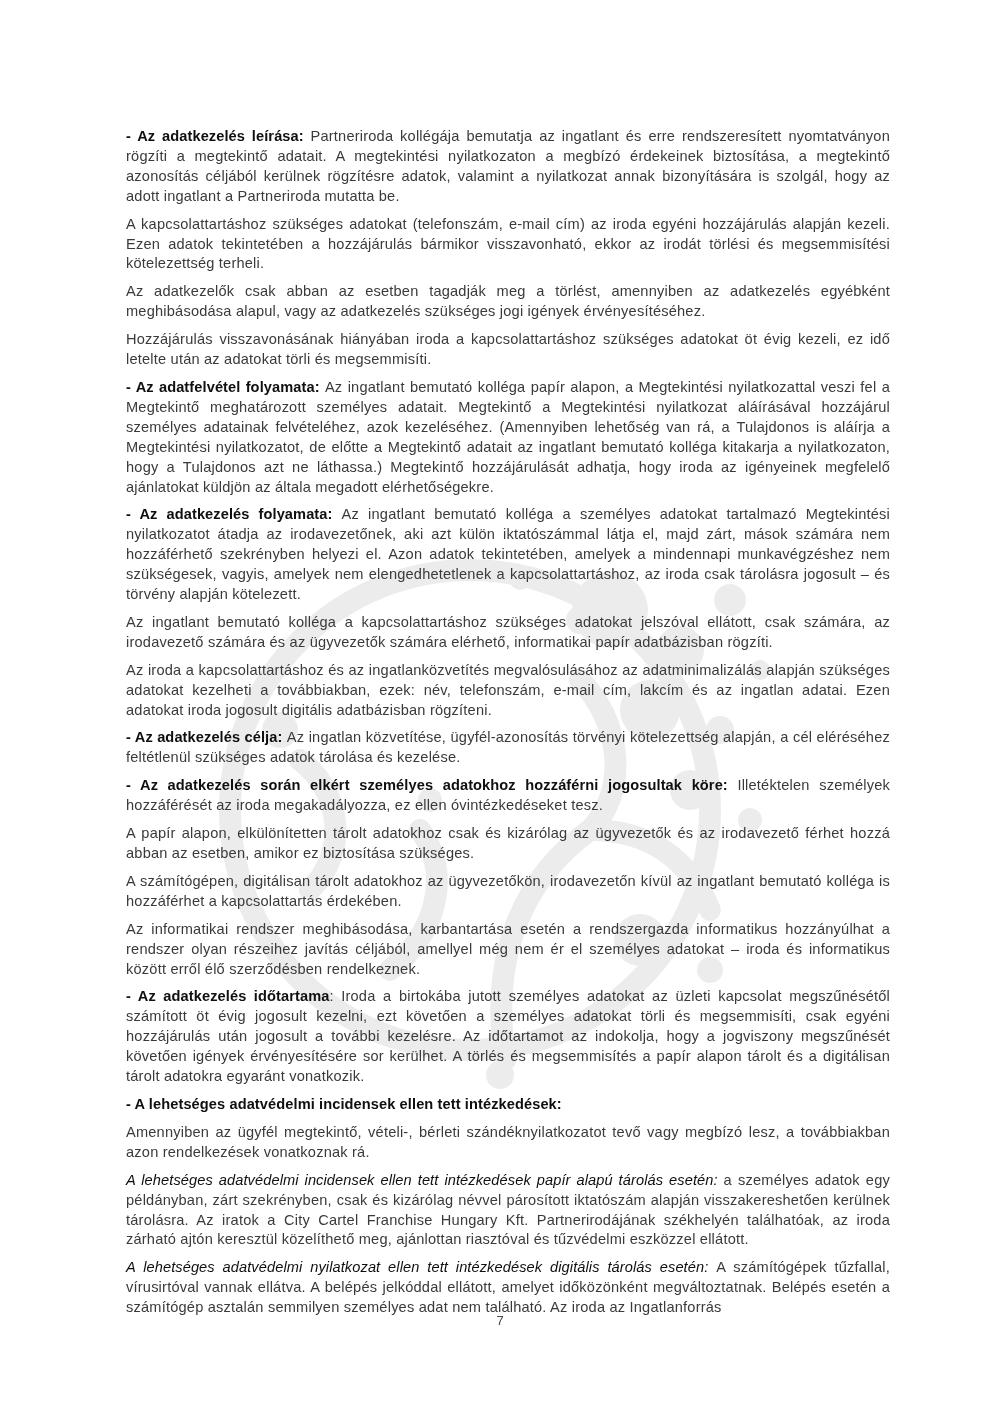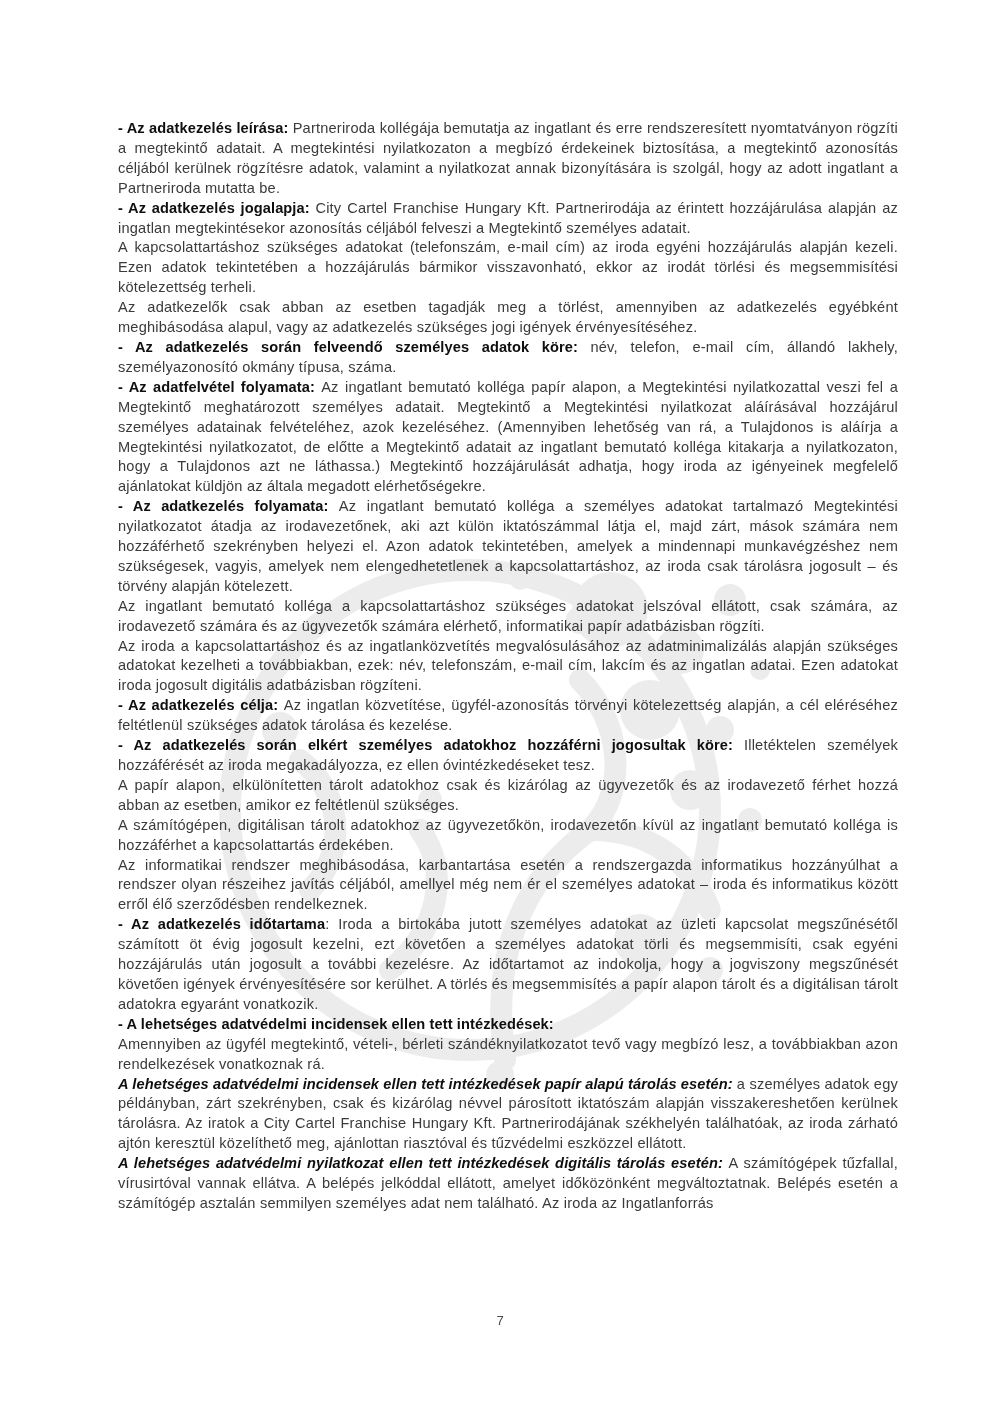--- a/index.html
+++ b/index.html
@@ -29,26 +29,26 @@
     left: 118px;
     top: 119px;
     width: 780px;
     color: #3a3a3a;
     font-size: 14.6px;
     line-height: 19.9px;
     letter-spacing: 0.2px;
     text-align: justify;
   }
   .para {
-    margin: 0;
+    margin: 8px;
     padding: 0;
   }
   .run-n { font-weight: 400; }
   .run-b { font-weight: 700; color: #0f0f0f; letter-spacing: 0.1px; }
-  .run-bi { font-weight: 700; font-style: italic; color: #0f0f0f; letter-spacing: 0.1px; }
+  .run-bi { font-weight: 400; font-style: italic; color: #0f0f0f; letter-spacing: 0.1px; }
   .footer {
     position: absolute;
     left: 0;
     top: 1313px;
     width: 1000px;
     text-align: center;
     font-size: 13px;
     color: #4a4a4a;
   }
 </style>
@@ -80,31 +80,30 @@
       <circle cx="390" cy="120" r="14"></circle>
       <circle cx="330" cy="80" r="10"></circle>
       <circle cx="90" cy="230" r="18"></circle>
       <circle cx="240" cy="300" r="12"></circle>
       <circle cx="310" cy="575" r="14"></circle>
     </g>
   </svg>
 
   <div class="content">
       <p class="para"><span class="run-b">- Az adatkezelés leírása: </span><span class="run-n">Partneriroda kollégája bemutatja az ingatlant és erre rendszeresített nyomtatványon rögzíti a megtekintő adatait. A megtekintési nyilatkozaton a megbízó érdekeinek biztosítása, a megtekintő azonosítás céljából kerülnek rögzítésre adatok, valamint a nyilatkozat annak bizonyítására is szolgál, hogy az adott ingatlant a Partneriroda mutatta be.</span></p>
-      <p class="para"><span class="run-b">- Az adatkezelés jogalapja: </span><span class="run-n">City Cartel Franchise Hungary Kft. Partnerirodája az érintett hozzájárulása alapján az ingatlan megtekintésekor azonosítás céljából felveszi a Megtekintő személyes adatait.</span></p>
       <p class="para"><span class="run-n">A kapcsolattartáshoz szükséges adatokat (telefonszám, e-mail cím) az iroda egyéni hozzájárulás alapján kezeli. Ezen adatok tekintetében a hozzájárulás bármikor visszavonható, ekkor az irodát törlési és megsemmisítési kötelezettség terheli.</span></p>
       <p class="para"><span class="run-n">Az adatkezelők csak abban az esetben tagadják meg a törlést, amennyiben az adatkezelés egyébként meghibásodása alapul, vagy az adatkezelés szükséges jogi igények érvényesítéséhez.</span></p>
-      <p class="para"><span class="run-b">- Az adatkezelés során felveendő személyes adatok köre: </span><span class="run-n">név, telefon, e-mail cím, állandó lakhely, személyazonosító okmány típusa, száma.</span></p>
+      <p class="para"><span class="run-n">Hozzájárulás visszavonásának hiányában iroda a kapcsolattartáshoz szükséges adatokat öt évig kezeli, ez idő letelte után az adatokat törli és megsemmisíti.</span></p>
       <p class="para"><span class="run-b">- Az adatfelvétel folyamata: </span><span class="run-n">Az ingatlant bemutató kolléga papír alapon, a Megtekintési nyilatkozattal veszi fel a Megtekintő meghatározott személyes adatait. Megtekintő a Megtekintési nyilatkozat aláírásával hozzájárul személyes adatainak felvételéhez, azok kezeléséhez. (Amennyiben lehetőség van rá, a Tulajdonos is aláírja a Megtekintési nyilatkozatot, de előtte a Megtekintő adatait az ingatlant bemutató kolléga kitakarja a nyilatkozaton, hogy a Tulajdonos azt ne láthassa.) Megtekintő hozzájárulását adhatja, hogy iroda az igényeinek megfelelő ajánlatokat küldjön az általa megadott elérhetőségekre.</span></p>
       <p class="para"><span class="run-b">- Az adatkezelés folyamata: </span><span class="run-n">Az ingatlant bemutató kolléga a személyes adatokat tartalmazó Megtekintési nyilatkozatot átadja az irodavezetőnek, aki azt külön iktatószámmal látja el, majd zárt, mások számára nem hozzáférhető szekrényben helyezi el. Azon adatok tekintetében, amelyek a mindennapi munkavégzéshez nem szükségesek, vagyis, amelyek nem elengedhetetlenek a kapcsolattartáshoz, az iroda csak tárolásra jogosult – és törvény alapján kötelezett.</span></p>
       <p class="para"><span class="run-n">Az ingatlant bemutató kolléga a kapcsolattartáshoz szükséges adatokat jelszóval ellátott, csak számára, az irodavezető számára és az ügyvezetők számára elérhető, informatikai papír adatbázisban rögzíti.</span></p>
       <p class="para"><span class="run-n">Az iroda a kapcsolattartáshoz és az ingatlanközvetítés megvalósulásához az adatminimalizálás alapján szükséges adatokat kezelheti a továbbiakban, ezek: név, telefonszám, e-mail cím, lakcím és az ingatlan adatai. Ezen adatokat iroda jogosult digitális adatbázisban rögzíteni.</span></p>
       <p class="para"><span class="run-b">- Az adatkezelés célja: </span><span class="run-n">Az ingatlan közvetítése, ügyfél-azonosítás törvényi kötelezettség alapján, a cél eléréséhez feltétlenül szükséges adatok tárolása és kezelése.</span></p>
       <p class="para"><span class="run-b">- Az adatkezelés során elkért személyes adatokhoz hozzáférni jogosultak köre: </span><span class="run-n">Illetéktelen személyek hozzáférését az iroda megakadályozza, ez ellen óvintézkedéseket tesz.</span></p>
-      <p class="para"><span class="run-n">A papír alapon, elkülönítetten tárolt adatokhoz csak és kizárólag az ügyvezetők és az irodavezető  férhet hozzá abban az esetben, amikor ez feltétlenül szükséges.</span></p>
+      <p class="para"><span class="run-n">A papír alapon, elkülönítetten tárolt adatokhoz csak és kizárólag az ügyvezetők és az irodavezető  férhet hozzá abban az esetben, amikor ez biztosítása szükséges.</span></p>
       <p class="para"><span class="run-n">A számítógépen, digitálisan tárolt adatokhoz az ügyvezetőkön, irodavezetőn kívül az ingatlant bemutató kolléga is hozzáférhet a kapcsolattartás érdekében.</span></p>
       <p class="para"><span class="run-n">Az informatikai rendszer meghibásodása, karbantartása esetén a rendszergazda informatikus hozzányúlhat a rendszer olyan részeihez javítás céljából, amellyel még nem ér el személyes adatokat – iroda és informatikus között erről élő szerződésben rendelkeznek.</span></p>
       <p class="para"><span class="run-b">- Az adatkezelés időtartama</span><span class="run-n">: Iroda a birtokába jutott személyes adatokat az üzleti kapcsolat megszűnésétől számított öt évig jogosult kezelni, ezt követően a személyes adatokat törli és megsemmisíti, csak egyéni hozzájárulás után jogosult a további kezelésre. Az időtartamot az indokolja, hogy a jogviszony megszűnését követően igények érvényesítésére sor kerülhet. A törlés és megsemmisítés a papír alapon tárolt és a digitálisan tárolt adatokra egyaránt vonatkozik.</span></p>
       <p class="para"><span class="run-b">- A lehetséges adatvédelmi incidensek ellen tett intézkedések:</span></p>
       <p class="para"><span class="run-n">Amennyiben az ügyfél megtekintő, vételi-, bérleti szándéknyilatkozatot tevő vagy megbízó lesz, a továbbiakban azon rendelkezések vonatkoznak rá.</span></p>
       <p class="para"><span class="run-bi">A lehetséges adatvédelmi incidensek ellen tett intézkedések papír alapú tárolás esetén: </span><span class="run-n">a személyes adatok egy példányban, zárt szekrényben, csak és kizárólag névvel párosított iktatószám alapján visszakereshetően kerülnek tárolásra. Az iratok a City Cartel Franchise Hungary Kft.  Partnerirodájának székhelyén találhatóak, az iroda zárható ajtón keresztül közelíthető meg, ajánlottan riasztóval és tűzvédelmi eszközzel ellátott.</span></p>
       <p class="para"><span class="run-bi">A lehetséges adatvédelmi nyilatkozat ellen tett intézkedések digitális tárolás esetén: </span><span class="run-n">A számítógépek tűzfallal, vírusirtóval vannak ellátva. A belépés jelkóddal ellátott, amelyet időközönként megváltoztatnak. Belépés esetén a számítógép asztalán semmilyen személyes adat nem található. Az iroda az Ingatlanforrás</span></p>
     </div>
 
   <div class="footer">7</div>

